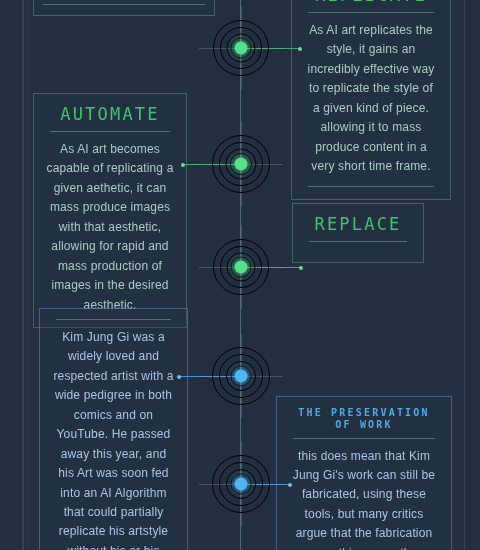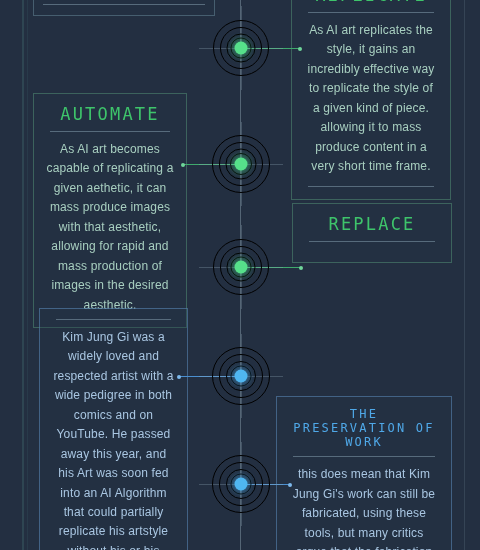--- a/index.html
+++ b/index.html
@@ -184,32 +184,32 @@
     <p class="card-body">As AI art replicates the style, it gains an incredibly effective way to replicate the style of a given kind of piece. allowing it to mass produce content in a very short time frame.</p>
     <div class="rule-bottom"></div>
   </div>
 
   <div class="card green" style="left:33px; top:93px; width:154px;">
     <h2 class="card-title">AUTOMATE</h2>
     <div class="rule"></div>
     <p class="card-body">As AI art becomes capable of replicating a given aethetic, it can mass produce images with that aesthetic, allowing for rapid and mass production of images in the desired aesthetic.</p>
   </div>
 
-  <div class="card green" style="left:292px; top:203px; width:160px;">
+  <div class="card green" style="left:292px; top:203px; width:132px;">
     <h2 class="card-title">REPLACE</h2>
     <div class="rule"></div>
   </div>
 
   <div class="card blue" style="left:39px; top:308px; width:149px;">
     <div class="rule"></div>
     <p class="card-body">Kim Jung Gi was a widely loved and respected artist with a wide pedigree in both comics and on YouTube. He passed away this year, and his Art was soon fed into an AI Algorithm that could partially replicate his artstyle without his or his family's consent.</p>
   </div>
 
   <div class="card blue" style="left:276px; top:396px; width:176px;">
-    <h2 class="card-title" style="font-size:12px;">THE PRESERVATION OF WORK</h2>
+    <h2 class="card-title" style="font-size:10px;font-weight:bold;">THE PRESERVATION OF WORK</h2>
     <div class="rule"></div>
     <p class="card-body">this does mean that Kim Jung Gi's work can still be fabricated, using these tools, but many critics argue that the fabrication are nothing more than fakes, an illusion of his former work.</p>
   </div>
 
   <div class="connector green" style="left:241px; top:48px; width:60px;">
     <div class="enddot" style="right:-1px;"></div>
   </div>
 
   <div class="connector green" style="left:182px; top:164px; width:58px;">
     <div class="enddot" style="left:-1px;"></div>

